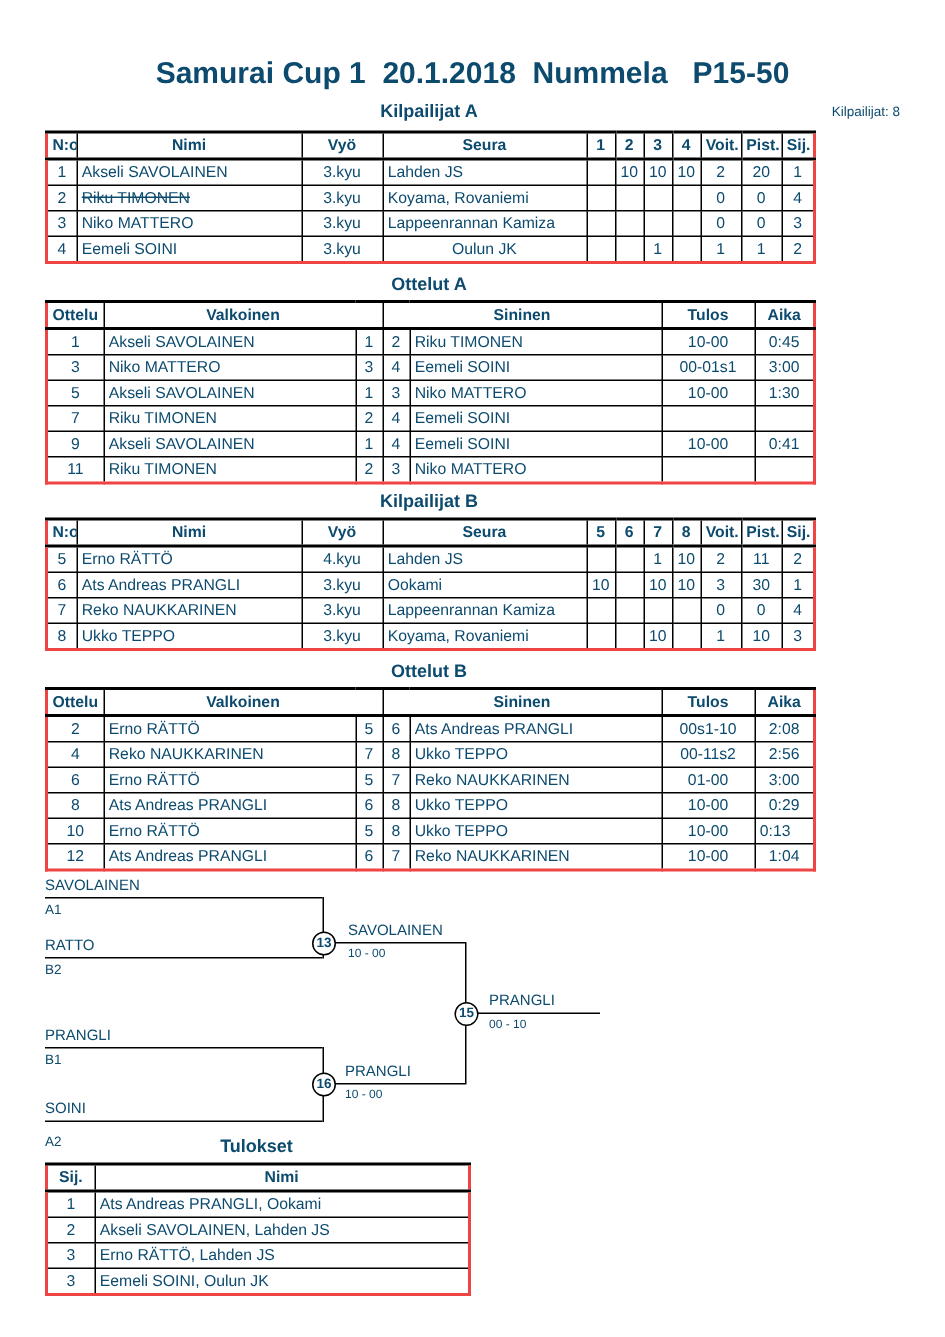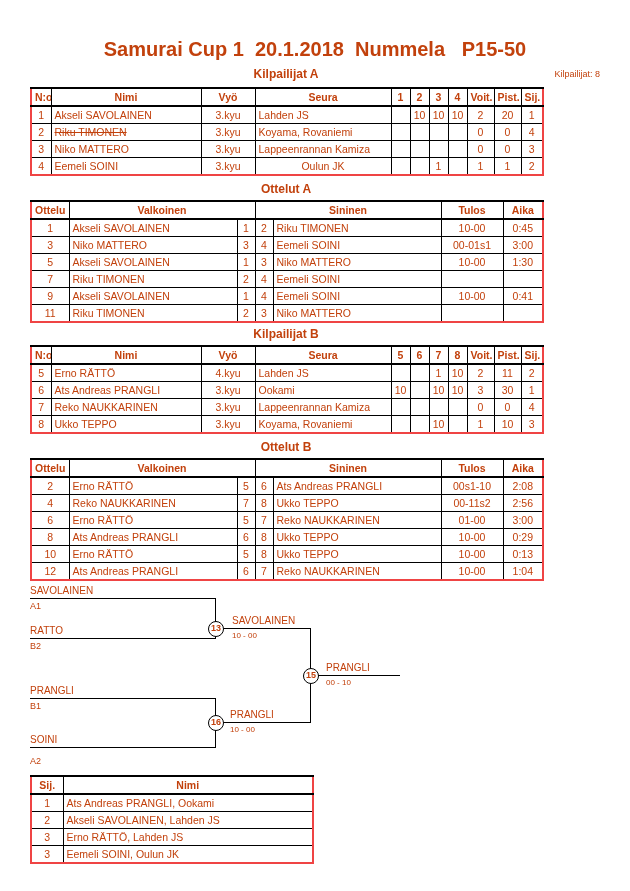--- a/index.html
+++ b/index.html
@@ -1,16 +1,16 @@
 <!DOCTYPE html>
 <html><head>
 <meta charset="utf-8">
 <style>
   html,body{margin:0;padding:0;background:#fff;}
-  .page{position:relative;width:630px;height:891px;background:#fff;color:#c2410c;
+  .page{position:relative;width:630px;height:891px;background:#fff;color:#0c4a6e;
         font-family:"Liberation Sans",sans-serif;overflow:hidden;}
   .main-title{position:absolute;top:38px;left:0;width:630px;text-align:center;
         font-size:20px;font-weight:bold;white-space:pre;}
   .note{position:absolute;top:69px;left:446px;width:154px;text-align:right;font-size:9px;}
   .sec-title{position:absolute;left:30px;width:512px;text-align:center;
         font-size:12px;font-weight:bold;}
   .sec-title.narrow{width:282px;}
   table.sheet{position:absolute;left:30px;border-collapse:collapse;table-layout:fixed;
         font-size:10.5px;background:#fff;border:2px solid #ef4444;}
   table.sheet th,table.sheet td{border:1px solid #000;height:16px;padding:0 3px;
@@ -341,21 +341,21 @@
           <td style="text-align: center;">10-00</td>
           <td style="text-align: center;">0:29</td>
         </tr>
         <tr>
           <td style="text-align: center;">10</td>
           <td style="text-align: left;">Erno RÄTTÖ</td>
           <td style="text-align: center;">5</td>
           <td style="text-align: center;">8</td>
           <td style="text-align: left;">Ukko TEPPO</td>
           <td style="text-align: center;">10-00</td>
-          <td style="text-align: center;">0:13</td>
+          <td style="text-align: left;">0:13</td>
         </tr>
         <tr>
           <td style="text-align: center;">12</td>
           <td style="text-align: left;">Ats Andreas PRANGLI</td>
           <td style="text-align: center;">6</td>
           <td style="text-align: center;">7</td>
           <td style="text-align: left;">Reko NAUKKARINEN</td>
           <td style="text-align: center;">10-00</td>
           <td style="text-align: center;">1:04</td>
         </tr>
@@ -388,20 +388,21 @@
     <div class="b-line" style="left:215px;top:142px;width:95px;height:1px"></div>
     <div class="b-score" style="left:230px;top:145px">10 - 00</div>
 
     <div class="b-line" style="left:310px;top:48px;width:1px;height:95px"></div>
     <div class="b-node" style="left:303px;top:88px">15</div>
     <div class="b-name" style="left:326px;top:82px">PRANGLI</div>
     <div class="b-line" style="left:310px;top:95px;width:90px;height:1px"></div>
     <div class="b-score" style="left:326px;top:98px">00 - 10</div>
   </div>
 
+  <div class="sec-title narrow" style="top:757px">Tulokset</div>
   <table class="sheet" style="top:775px;width:282px">
     <colgroup>
       <col style="width:32px">
         <col style="width:250px">
     </colgroup>
     <thead>
       <tr>
           <th>Sij.</th>
           <th>Nimi</th>
         </tr>

